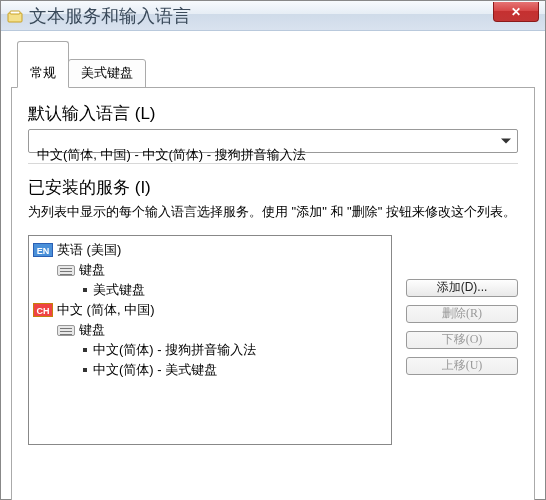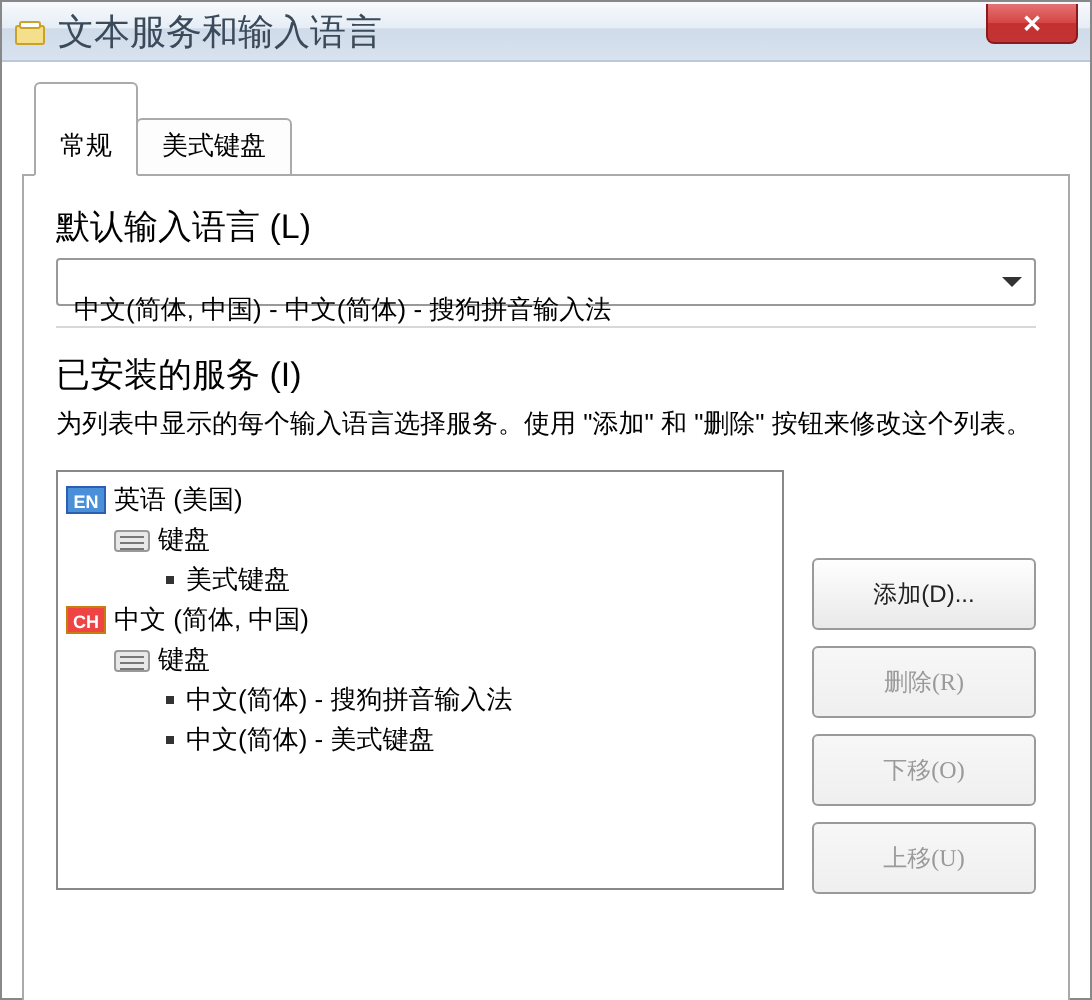--- a/index.html
+++ b/index.html
@@ -189,27 +189,27 @@
     position: relative;
   }
   .btn-col {
     width: 112px;
     display: flex;
     flex-direction: column;
     gap: 8px;
     padding-top: 44px;
   }
   .btn {
-    height: 36px;
+    height: 18px;
     border: 1px solid #9a9a9a;
     border-radius: 3px;
     background: linear-gradient(to bottom, #fefefe, #e9e9e9);
     font-size: 12px;
     display: flex;
-    align-items: center;
+    align-items: flex-end;
     justify-content: center;
     cursor: pointer;
     color: #222;
   }
   .btn.disabled {
     color: #9a9a9a;
     cursor: default;
     background: linear-gradient(to bottom, #f7f7f7, #efefef);
     font-family: Liberation Serif, serif;
   }

